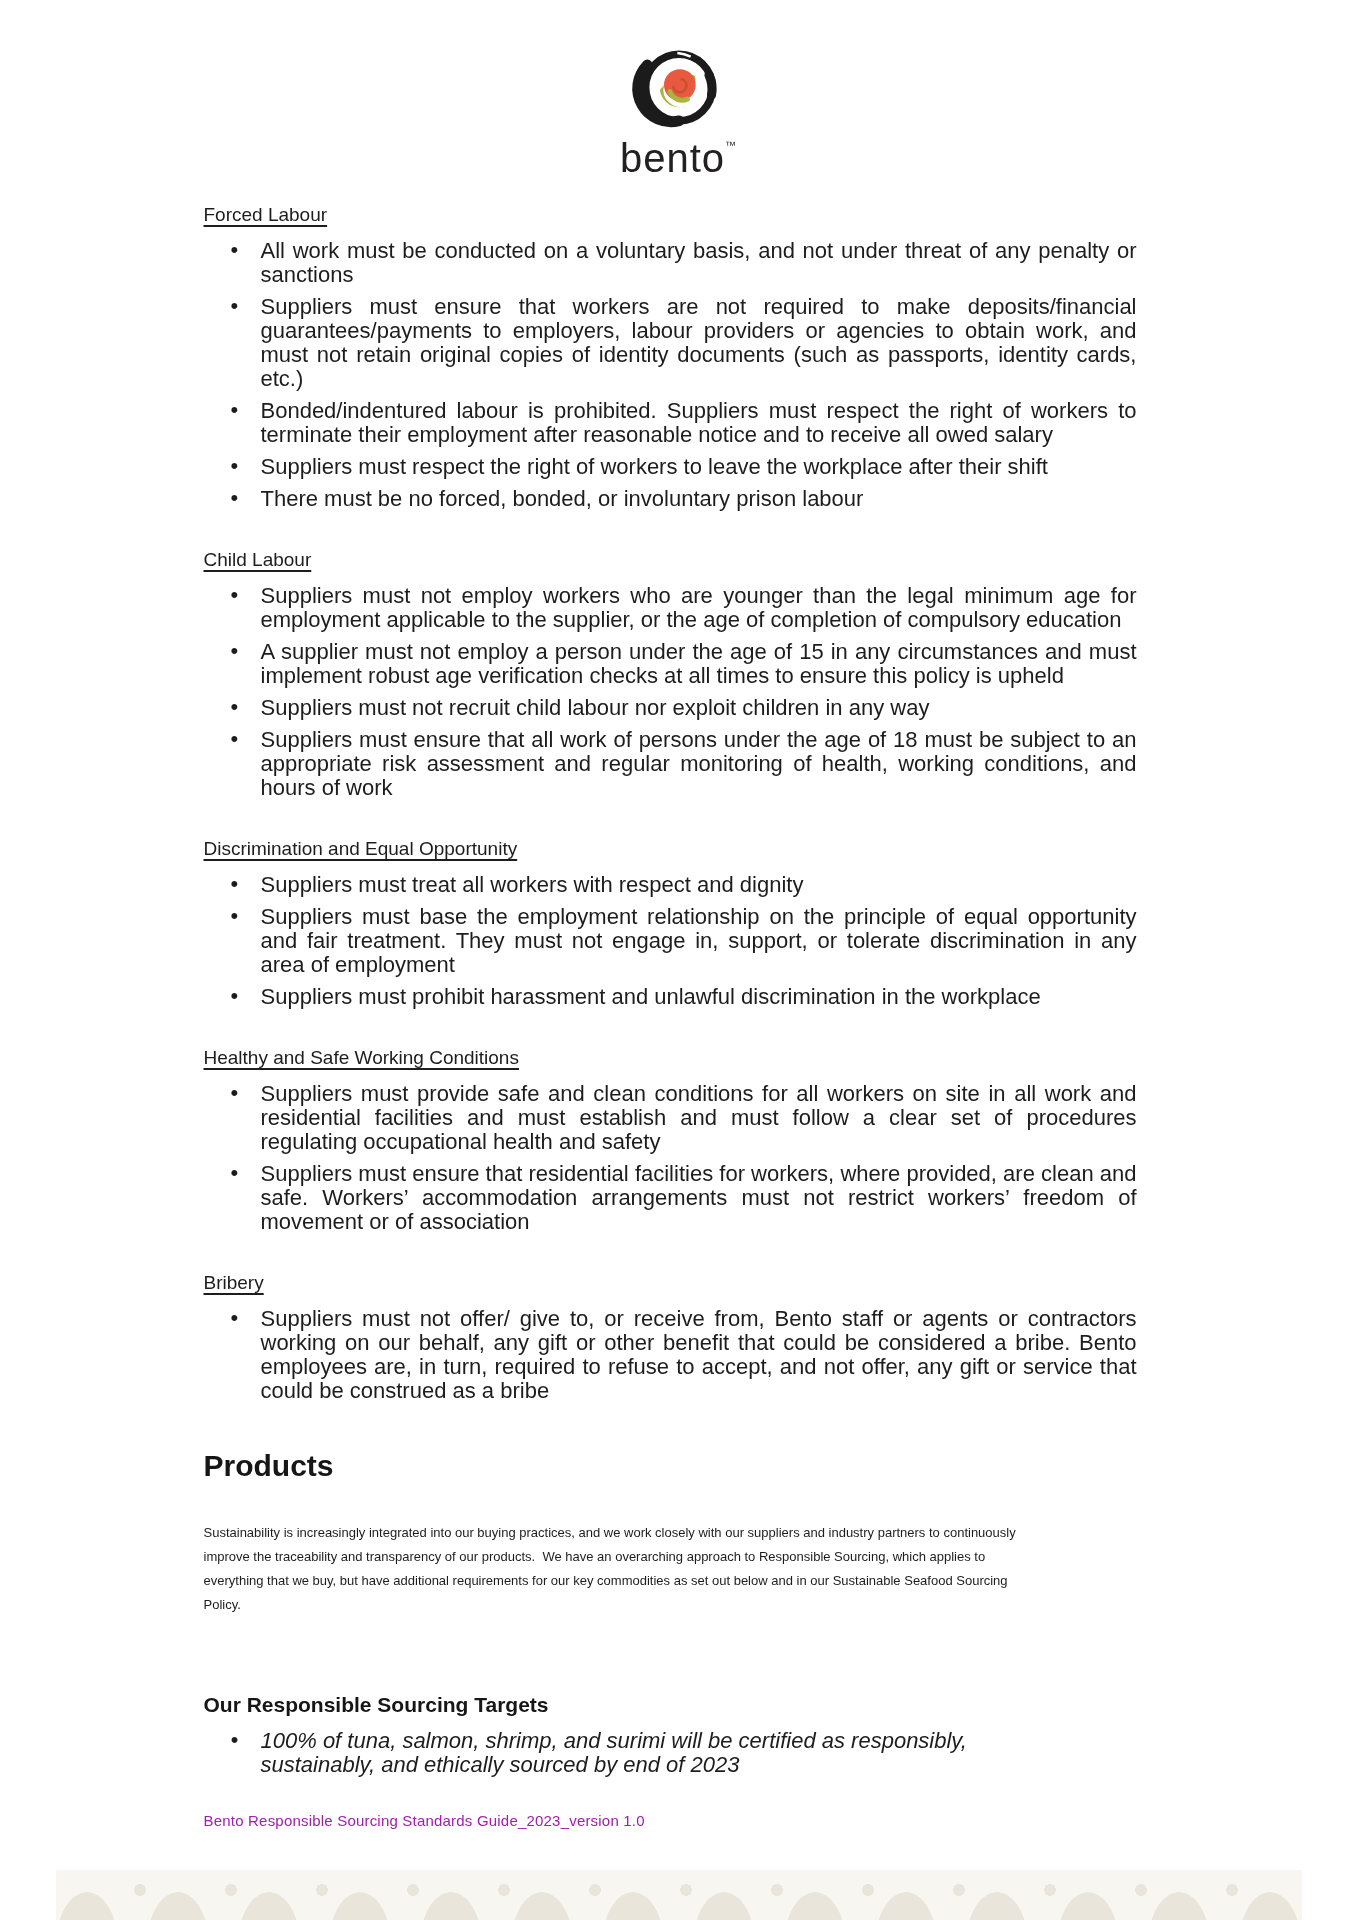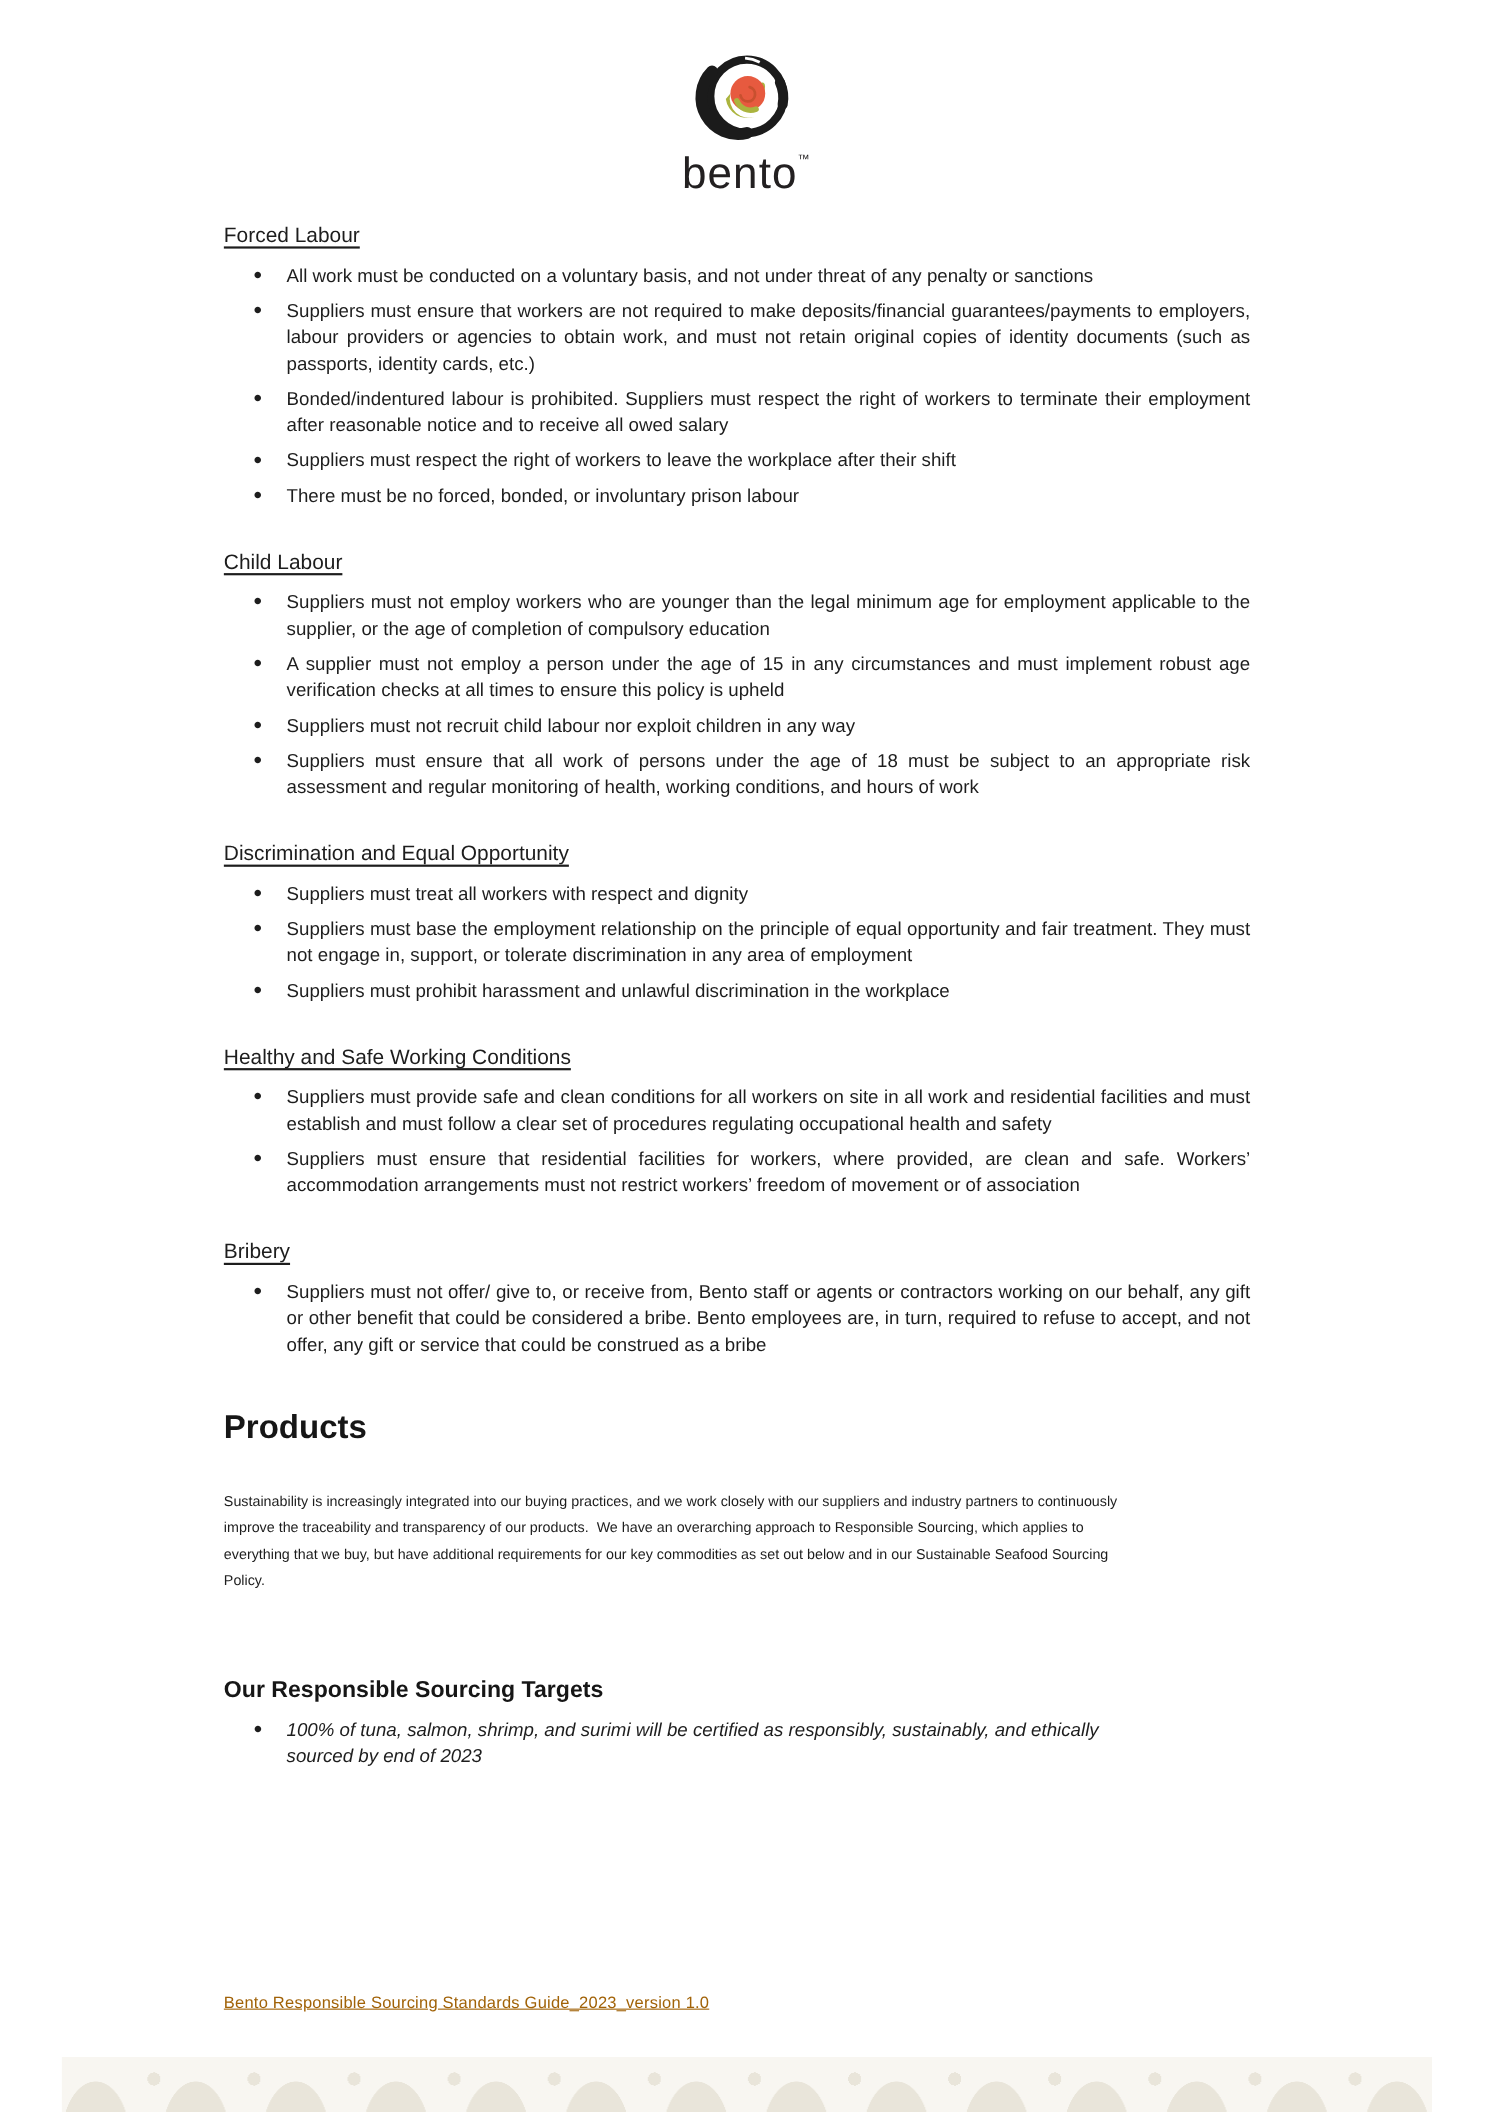--- a/index.html
+++ b/index.html
@@ -21,35 +21,35 @@
   .content { padding:26px 165px 0 148px; }
   .section { margin-bottom:38px; }
   .section-heading {
     font-size:19px; font-weight:normal; color:#1d1d1d;
     text-decoration:underline; text-underline-offset:4px; text-decoration-thickness:1.5px;
     margin-bottom:13px;
   }
   ul.bullets { list-style:none; }
   ul.bullets li {
     position:relative; padding-left:57px; margin-bottom:8px;
-    font-size:17px; line-height:24px; text-align:justify;
+    font-size:22px; line-height:24px; text-align:justify;
   }
   ul.bullets li::before {
     content:"\2022"; position:absolute; left:27px; top:-1px;
     font-size:22px; line-height:24px; color:#1d1d1d;
   }
   
   .products-title { font-size:30px; font-weight:bold; color:#161616; margin:46px 0 38px 0; }
   .products-intro { font-size:13px; line-height:24px; max-width:830px; text-align:left; }
   .targets-heading { font-size:21px; font-weight:bold; color:#161616; margin:76px 0 12px 0; }
   ul.bullets.narrow li { max-width:850px; text-align:left;font-style:italic; }
   
   .doc-footer {
     position:absolute; left:148px; top:1812px;
-    font-size:15px; color:#a16207; letter-spacing:0.2px;text-decoration:underline;
+    font-size:15px; color:#a21caf; letter-spacing:0.2px;
   }
   .footer-band {
     position:absolute; left:0; right:0; bottom:0; height:50px;
     background-color:#f8f6f1;
     background-image:
       radial-gradient(circle 6px at 7px 20px, #e9e5da 99%, rgba(233,229,218,0) 100%),
       radial-gradient(ellipse 31px 52px at 45px 74px, #e9e5da 99%, rgba(233,229,218,0) 100%);
     background-size:91px 50px, 91px 50px;
     background-repeat:repeat-x, repeat-x;
     background-position:-14px 0, -14px 0;

